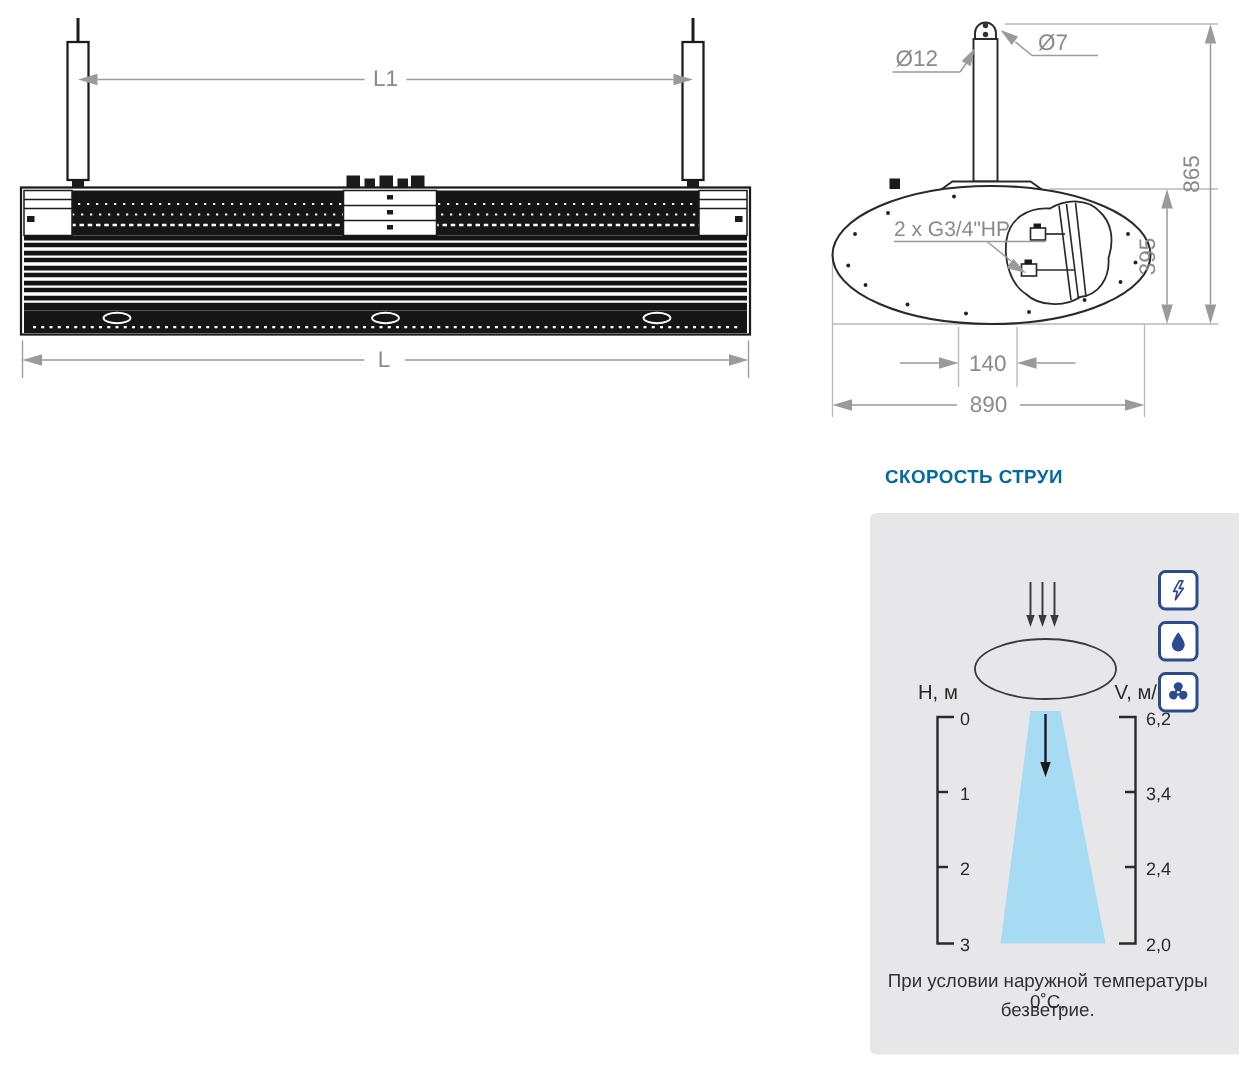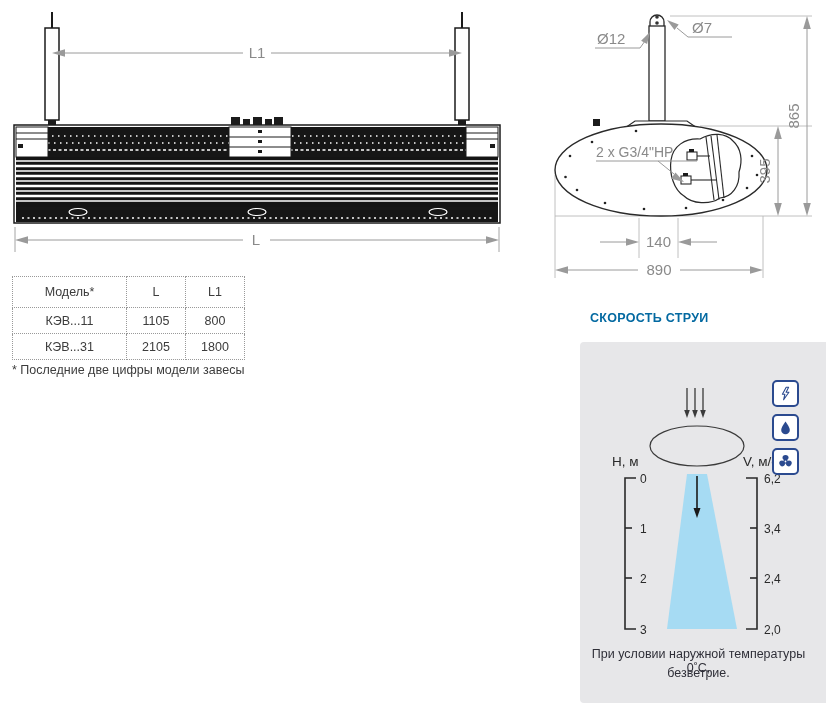--- a/index.html
+++ b/index.html
@@ -210,42 +210,20 @@
 
     <g>
       <polygon points="15,270 28,266.2 28,273.8" fill="#9a9a9a"></polygon>
       <polygon points="223,270 210,266.2 210,273.8" fill="#9a9a9a"></polygon>
       <line x1="28" y1="270" x2="98" y2="270" stroke="#9a9a9a" stroke-width="1"></line>
       <line x1="140" y1="270" x2="210" y2="270" stroke="#9a9a9a" stroke-width="1"></line>
       <text x="119" y="274.5" text-anchor="middle" class="dim-text">890</text>
     </g>
   </svg>
 
-  <div class="table-wrap">
-    <table class="dims">
-      <tbody>
-          <tr>
-        <th class="col-model">Модель*</th>
-        <th class="col-l">L</th>
-        <th class="col-l1">L1</th>
-      </tr>
-      <tr>
-        <td>КЭВ...11</td>
-        <td>1105</td>
-        <td>800</td>
-      </tr>
-      <tr>
-        <td>КЭВ...31</td>
-        <td>2105</td>
-        <td>1800</td>
-      </tr>
-    </tbody>
-      </table>
-    <div class="footnote">* Последние две цифры модели завесы</div>
-  </div>
 
   <div class="panel-title">СКОРОСТЬ СТРУИ</div>
 
   <div class="jet-panel">
     <svg class="jet-svg" width="237" height="361" viewBox="0 0 237 361">
 
       <g stroke="#3a3a3a" stroke-width="1.3">
         <line x1="107" y1="46" x2="107" y2="70"></line>
           <line x1="115" y1="46" x2="115" y2="70"></line>
           <line x1="123" y1="46" x2="123" y2="70"></line>

